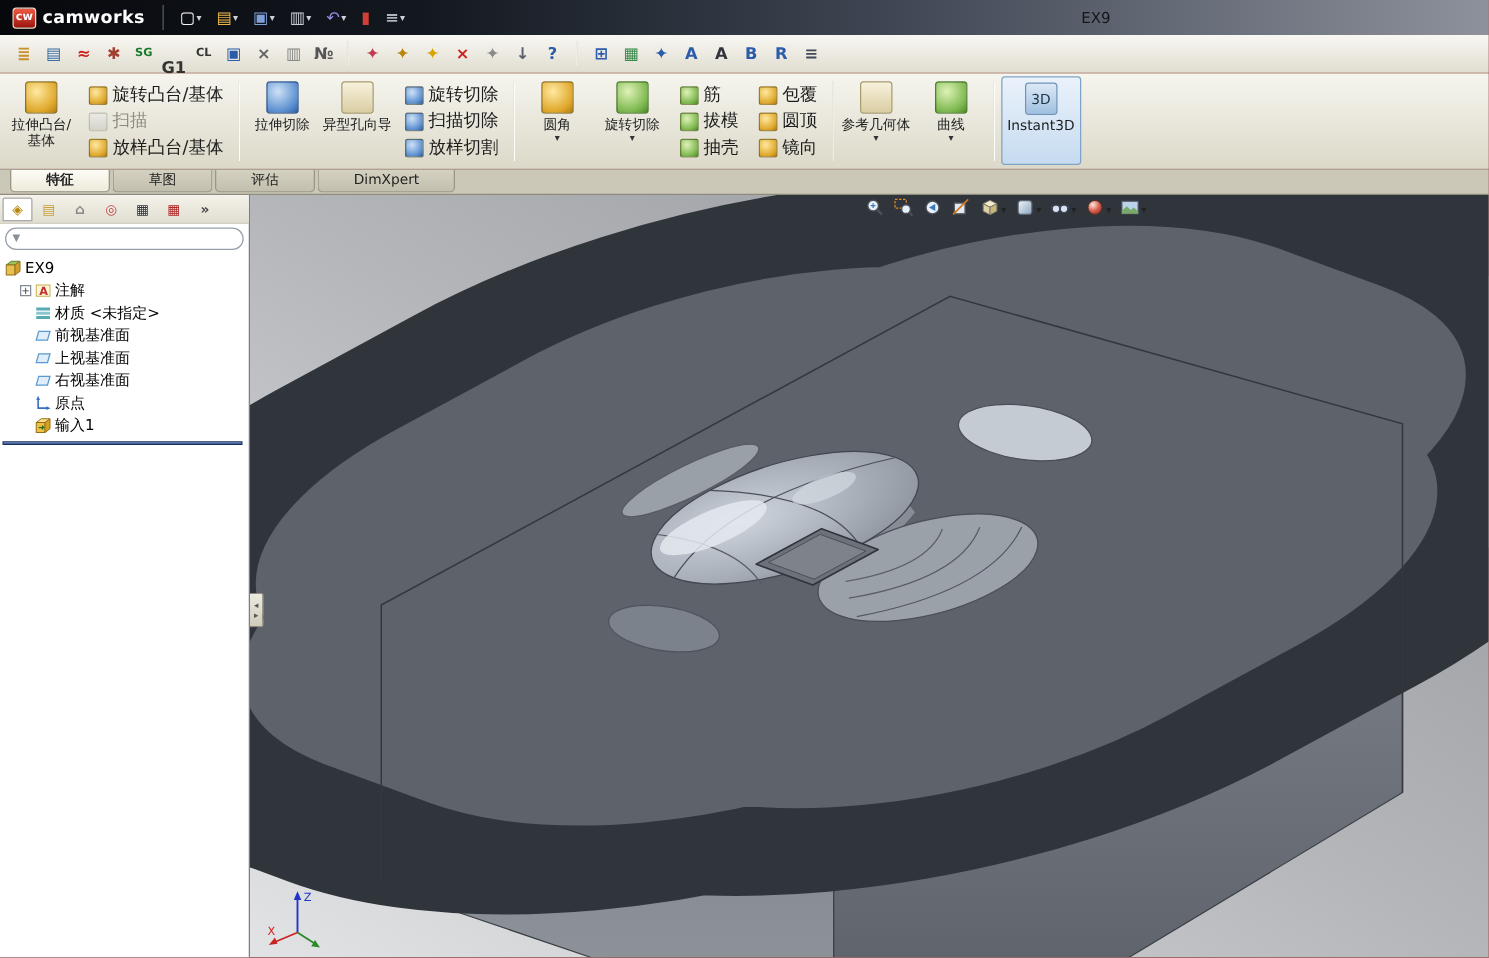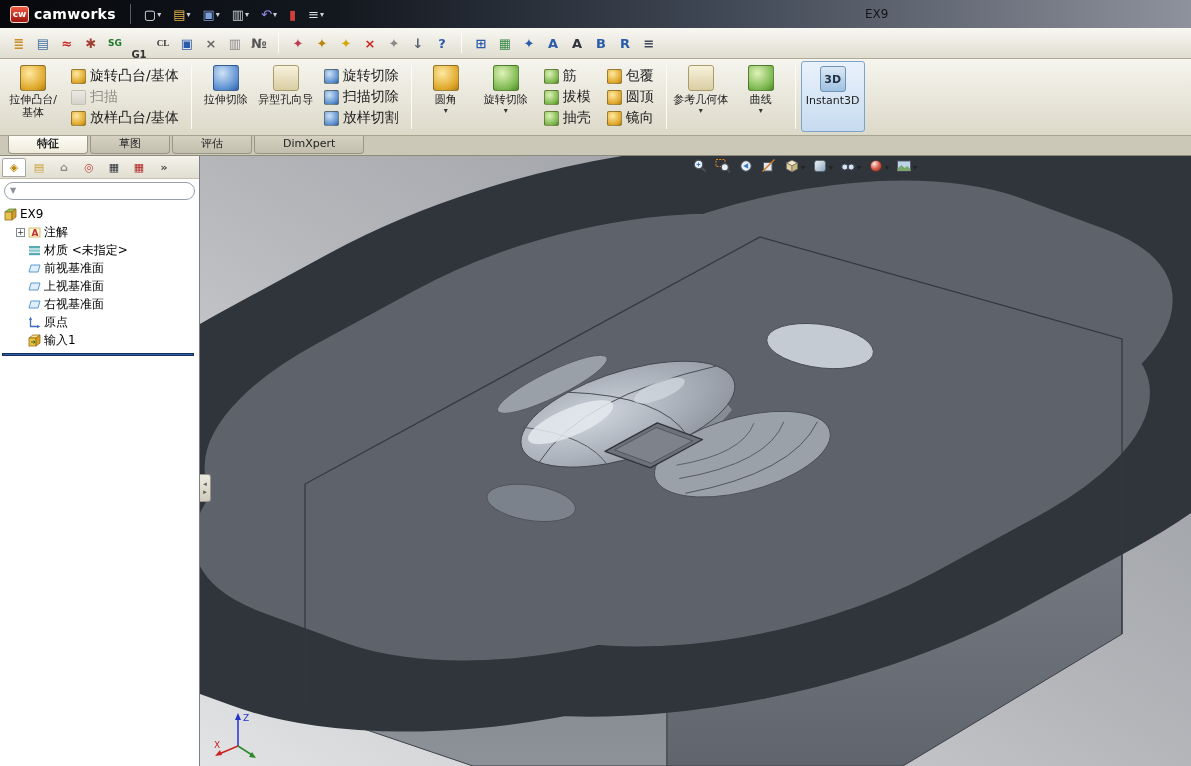--- a/index.html
+++ b/index.html
@@ -27,21 +27,21 @@
     background:linear-gradient(#f8f7f2,#e0ddd0); border-bottom:1px solid #aeab9a; }
   .tbtn { width:22px; height:22px; display:flex; align-items:center; justify-content:center; border-radius:2px; }
   .tglyph { font-weight:bold; }
   .tsep { width:1px; height:20px; background:#b2af9e; border-right:1px solid #fdfcf7; margin:0 6px; }
 
   
   .ribbon { height:77px; flex:none; display:flex; align-items:flex-start; padding:2px 4px; gap:2px;
     background:linear-gradient(#f6f5ee,#dcd9c9); border-bottom:1px solid #a6a392; }
   .rlarge { width:58px; height:71px; display:flex; flex-direction:column; align-items:center; padding-top:4px; border-radius:3px; }
   .ricon { width:26px; height:26px; border-radius:3px; border:1px solid rgba(90,80,40,.55); margin-bottom:2px;
-    display:flex; align-items:center; justify-content:center; font-weight:bold; font-size:11px; color:#234; }
+    display:flex; align-items:center; justify-content:center; font-weight:normal; font-size:11px; color:#234; }
   .style-gold  { background:radial-gradient(circle at 35% 30%,#ffe9a0,#dfa72a 70%,#b07d16); }
   .style-blue  { background:radial-gradient(circle at 35% 30%,#cfe2f6,#5b8fd0 70%,#2f5fa0); border-color:rgba(30,60,110,.6); }
   .style-cream { background:linear-gradient(#f8f2dd,#d9cda2); border-color:#a89b6c; }
   .style-green { background:radial-gradient(circle at 35% 30%,#dff2b8,#7cb84e 70%,#4c8a28); border-color:rgba(50,90,30,.6); }
   .style-gray  { background:linear-gradient(#ececec,#bdbdbd); border-color:#999; }
   .style-instant { background:linear-gradient(#dce9f6,#9fc0e0); border-color:#6f93b8; }
   .rlabel { font-size:11px; line-height:13px; text-align:center; color:#1c1c1c; max-width:56px; }
   .rdrop { font-size:8px; line-height:9px; color:#333; }
   .ractive { background:linear-gradient(#eaf2fb,#c6dbf0); border:1px solid #7da3c8; width:64px; }
   .rstack { display:flex; flex-direction:column; gap:1px; padding:5px 2px 0 2px; }
@@ -145,24 +145,24 @@
       <div class="tbtn">
         <span class="tglyph" style="color: rgb(204, 34, 34); font-size: 13px;">≈</span>
       </div>
       <div class="tbtn">
         <span class="tglyph" style="color: rgb(160, 64, 48); font-size: 13px;">✱</span>
       </div>
       <div class="tbtn">
         <span class="tglyph" style="color: rgb(26, 122, 42); font-size: 9px;">SG</span>
       </div>
       <div class="tbtn">
-        <span class="tglyph" style="color: rgb(51, 51, 51); font-size: 10px; margin-top: 22px;">G1</span>
-      </div>
-      <div class="tbtn">
-        <span class="tglyph" style="color: rgb(51, 51, 51); font-size: 9px; font-family: Liberation Serif, serif;">CL</span>
+        <span class="tglyph" style="color: rgb(51, 51, 51); font-size: 13px; margin-top: 22px;">G1</span>
+      </div>
+      <div class="tbtn">
+        <span class="tglyph" style="color: rgb(51, 51, 51); font-size: 9px;">CL</span>
       </div>
       <div class="tbtn">
         <span class="tglyph" style="color: rgb(42, 92, 170); font-size: 13px;">▣</span>
       </div>
       <div class="tbtn">
         <span class="tglyph" style="color: rgb(102, 102, 102); font-size: 13px;">×</span>
       </div>
       <div class="tbtn">
         <span class="tglyph" style="color: rgb(136, 136, 136); font-size: 13px;">▥</span>
       </div>

